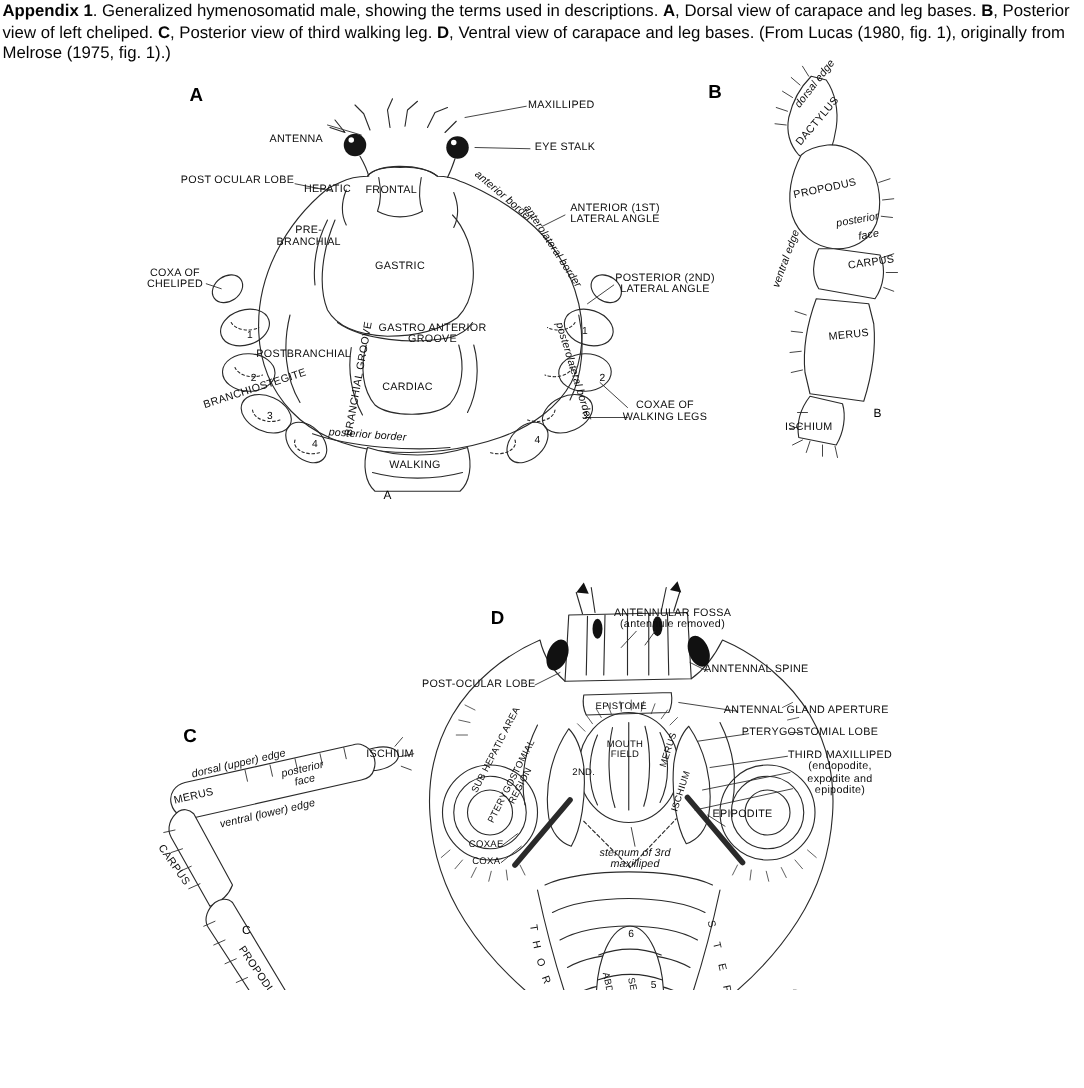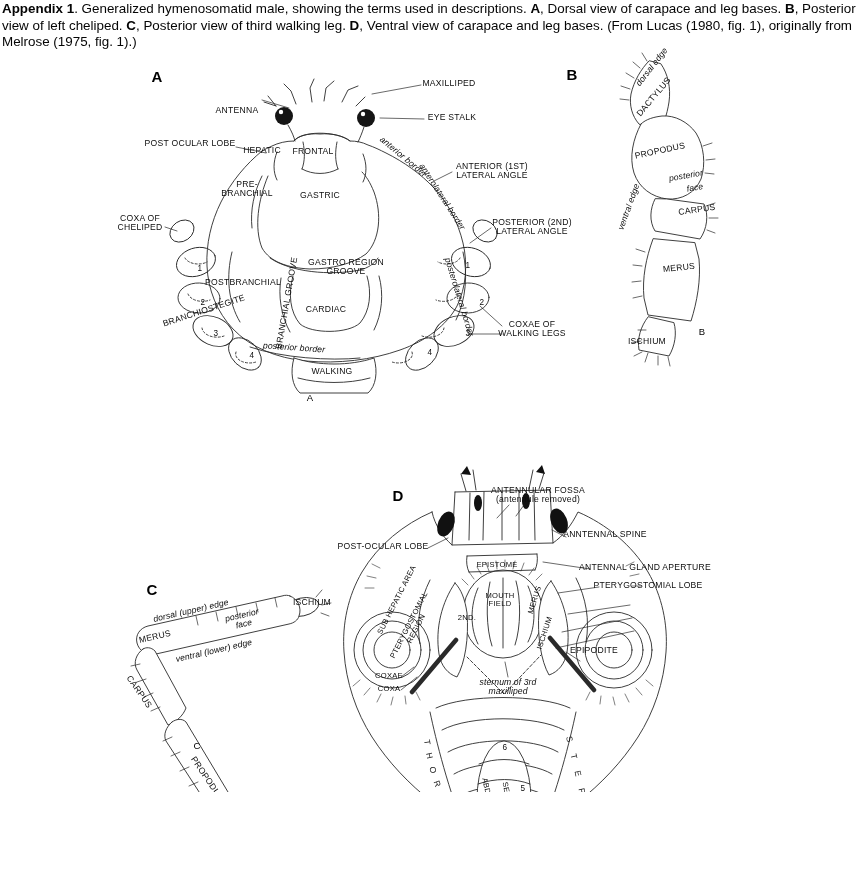--- a/index.html
+++ b/index.html
@@ -134,26 +134,26 @@
   <div class="lbl" style="left:237px;top:111px">ANTENNA</div>
   <div class="lbl" style="left:449px;top:84px">MAXILLIPED</div>
   <div class="lbl" style="left:452px;top:118px">EYE STALK</div>
   <div class="lbl" style="left:190px;top:144px">POST OCULAR LOBE</div>
   <div class="lbl" style="left:313px;top:152px">FRONTAL</div>
   <div class="lbl" style="left:262px;top:151px">HEPATIC</div>
   <div class="lbl" style="left:492px;top:171px">ANTERIOR (1ST)
 LATERAL ANGLE</div>
   <div class="lbl" style="left:247px;top:189px">PRE-
 BRANCHIAL</div>
-  <div class="lbl" style="left:320px;top:196px">GASTRIC</div>
+  <div class="lbl" style="left:320px;top:213px">GASTRIC</div>
   <div class="lbl" style="left:140px;top:223px">COXA OF
 CHELIPED</div>
   <div class="lbl" style="left:532px;top:227px">POSTERIOR (2ND)
 LATERAL ANGLE</div>
-  <div class="lbl" style="left:346px;top:267px">GASTRO REGION
+  <div class="lbl" style="left:346px;top:267px">GASTRO ANTERIOR
 GROOVE</div>
   <div class="lbl" style="left:243px;top:283px">POSTBRANCHIAL</div>
   <div class="lbl" style="left:204px;top:311px;transform:translate(-50%,-50%) rotate(-18deg)">BRANCHIOSTEGITE</div>
   <div class="lbl" style="left:326px;top:310px">CARDIAC</div>
   <div class="lbl" style="left:532px;top:329px">COXAE OF
 WALKING LEGS</div>
   <div class="lbl" style="left:332px;top:372px">WALKING</div>
   <div class="lbl it" style="left:403px;top:157px;transform:translate(-50%,-50%) rotate(40deg)">anterior border</div>
   <div class="lbl it" style="left:442px;top:197px;transform:translate(-50%,-50%) rotate(57deg)">anterolateral border</div>
   <div class="lbl it" style="left:459px;top:297px;transform:translate(-50%,-50%) rotate(73deg)">posterolateral border</div>
@@ -188,20 +188,24 @@
   <div class="lbl" style="left:207px;top:779px;transform:translate(-50%,-50%) rotate(56deg)">PROPODUS</div>
   <div class="lbl" style="left:267px;top:855px;transform:translate(-50%,-50%) rotate(8deg)">DACTYLUS</div>
 
   <div class="lbl" style="left:538px;top:495px">ANTENNULAR FOSSA
 (antennule removed)</div>
   <div class="lbl" style="left:383px;top:547px">POST-OCULAR LOBE</div>
   <div class="lbl" style="left:605px;top:535px">ANNTENNAL SPINE</div>
   <div class="lbl sm" style="left:497px;top:565px">EPISTOME</div>
   <div class="lbl" style="left:645px;top:568px">ANTENNAL GLAND APERTURE</div>
   <div class="lbl" style="left:648px;top:586px">PTERYGOSTOMIAL LOBE</div>
+  <div class="lbl" style="left:672px;top:618px">THIRD MAXILLIPED
+(endopodite,
+expodite and
+epipodite)</div>
   <div class="lbl sm" style="left:397px;top:600px;transform:translate(-50%,-50%) rotate(-63deg)">SUB HEPATIC AREA</div>
   <div class="lbl sm" style="left:413px;top:627px;transform:translate(-50%,-50%) rotate(-63deg)">PTERYGOSTOMIAL
 REGION</div>
   <div class="lbl sm" style="left:500px;top:600px">MOUTH
 FIELD</div>
   <div class="lbl sm" style="left:535px;top:600px;transform:translate(-50%,-50%) rotate(-72deg)">MERUS</div>
   <div class="lbl sm" style="left:467px;top:618px">2ND.</div>
   <div class="lbl sm" style="left:545px;top:633px;transform:translate(-50%,-50%) rotate(-72deg)">ISCHIUM</div>
   <div class="lbl" style="left:594px;top:651px">EPIPODITE</div>
   <div class="lbl sm" style="left:389px;top:676px">COXAE</div>

